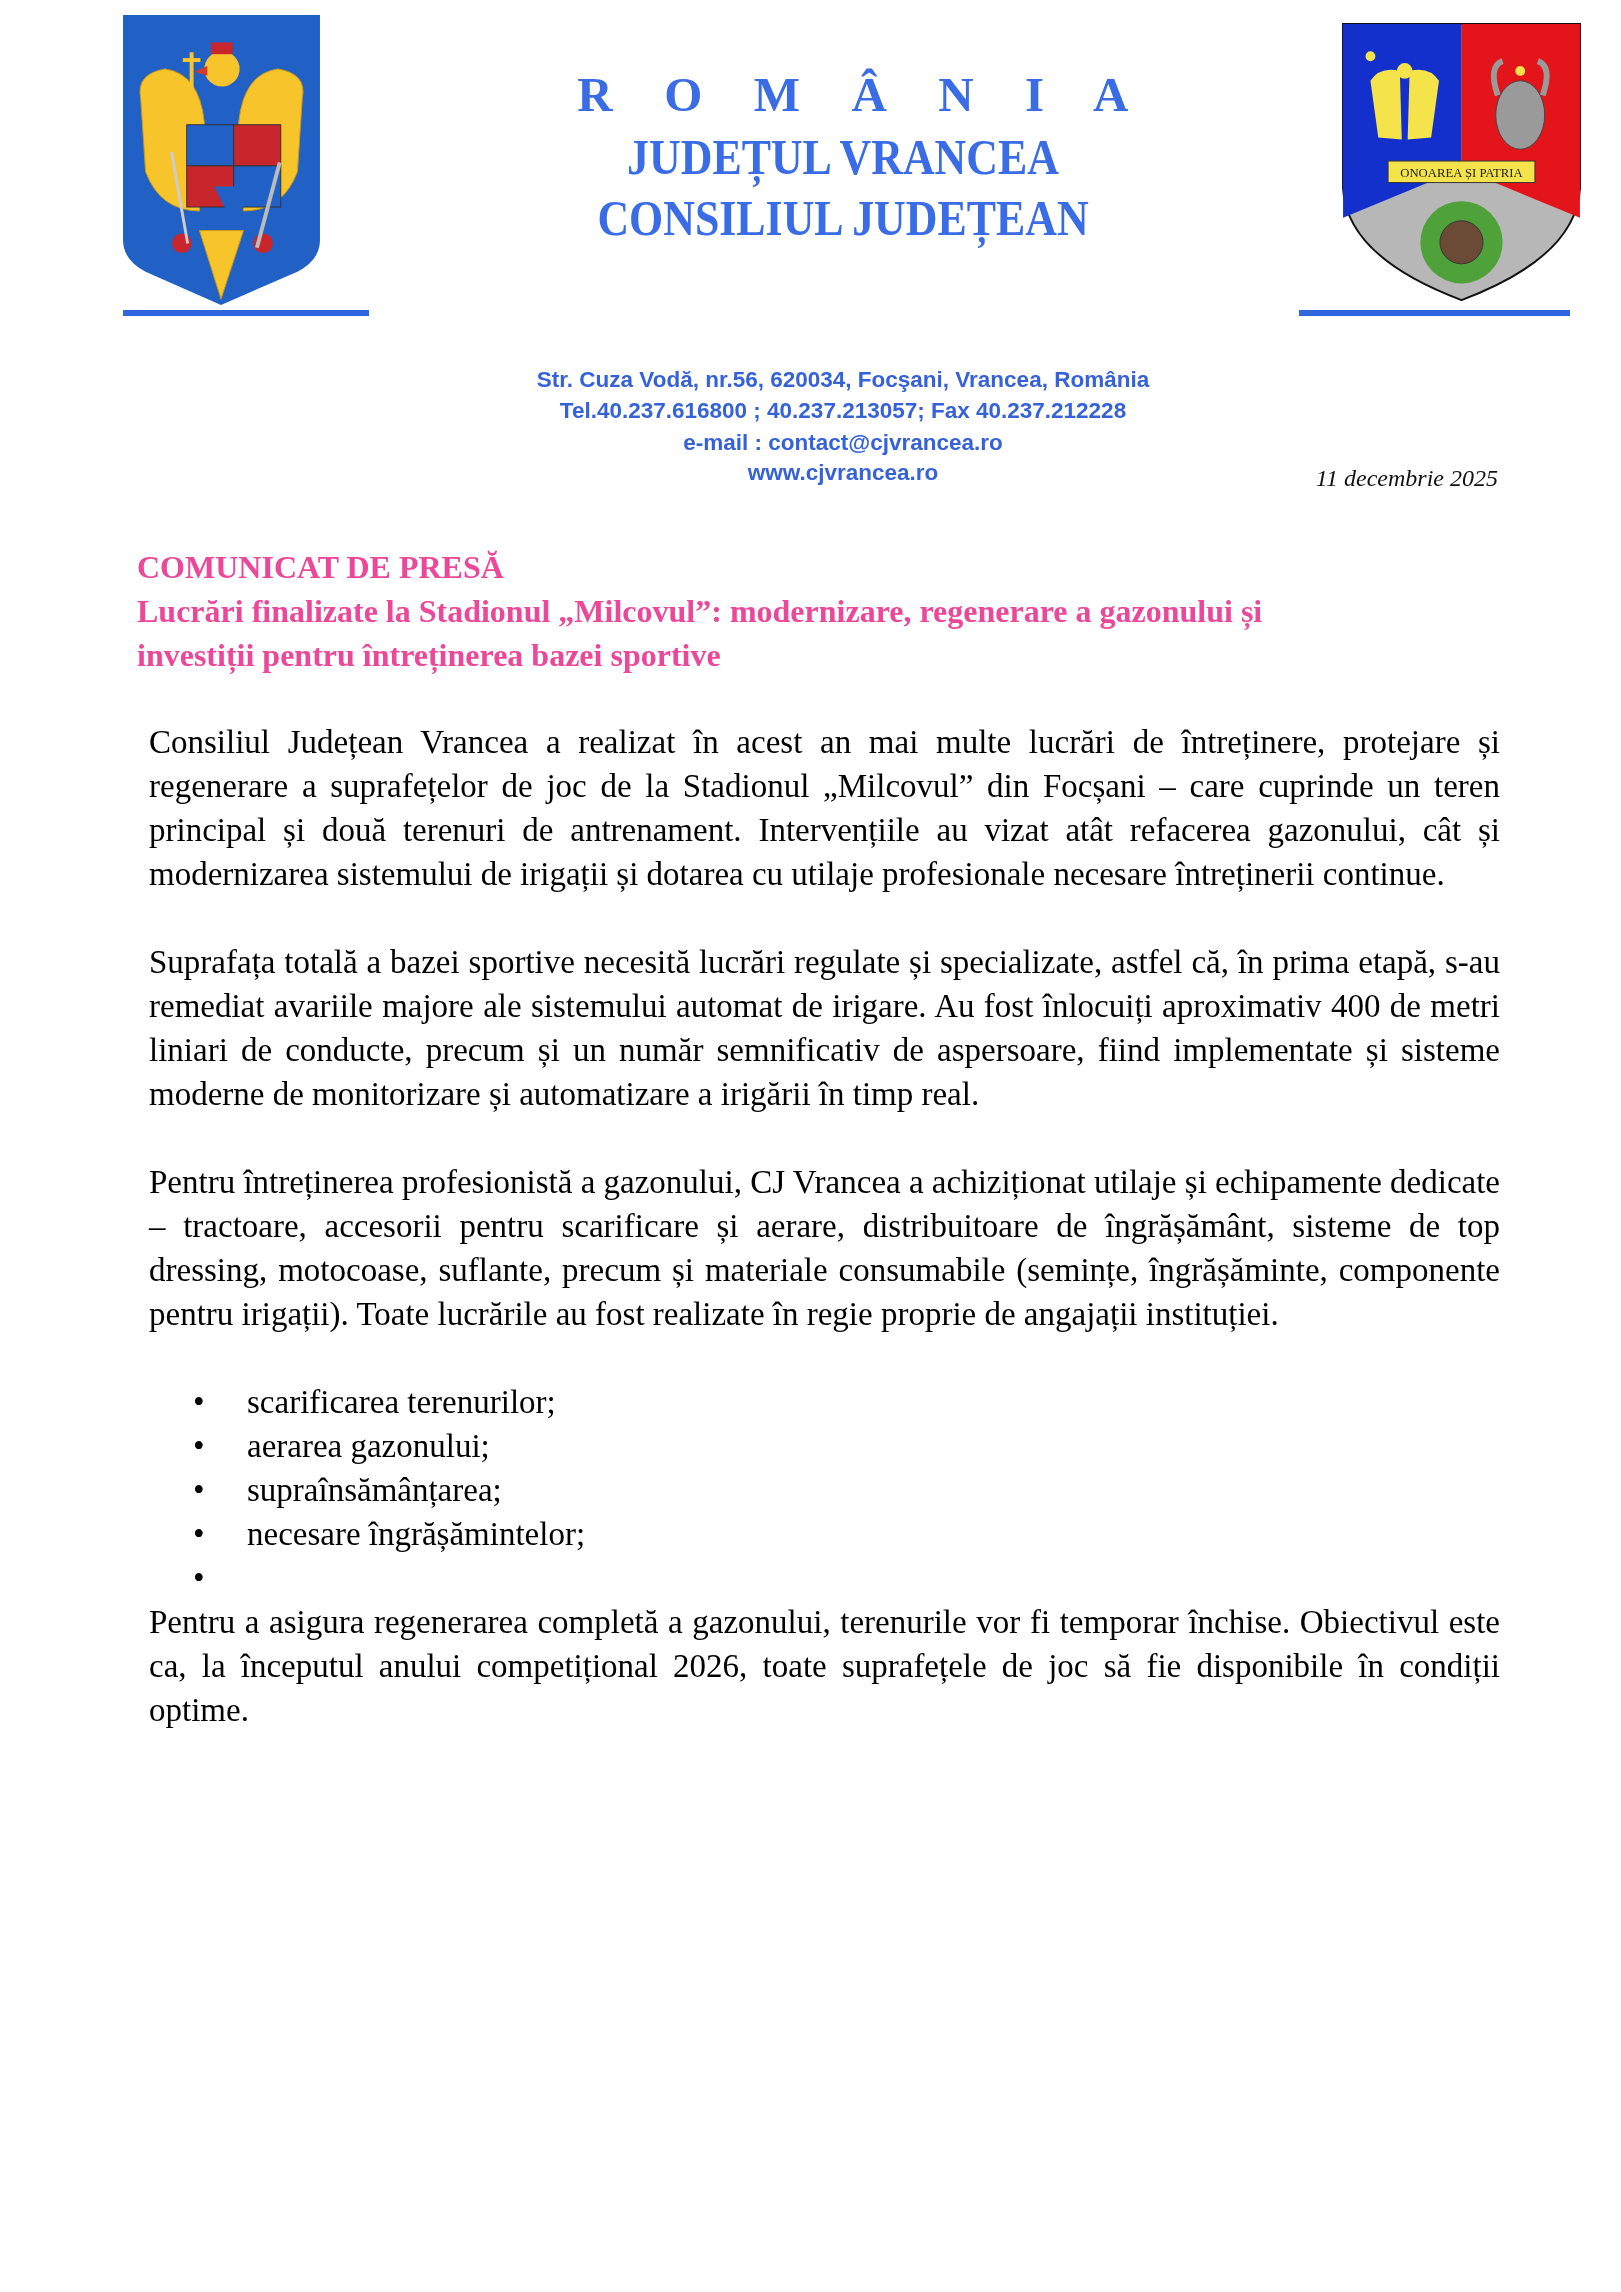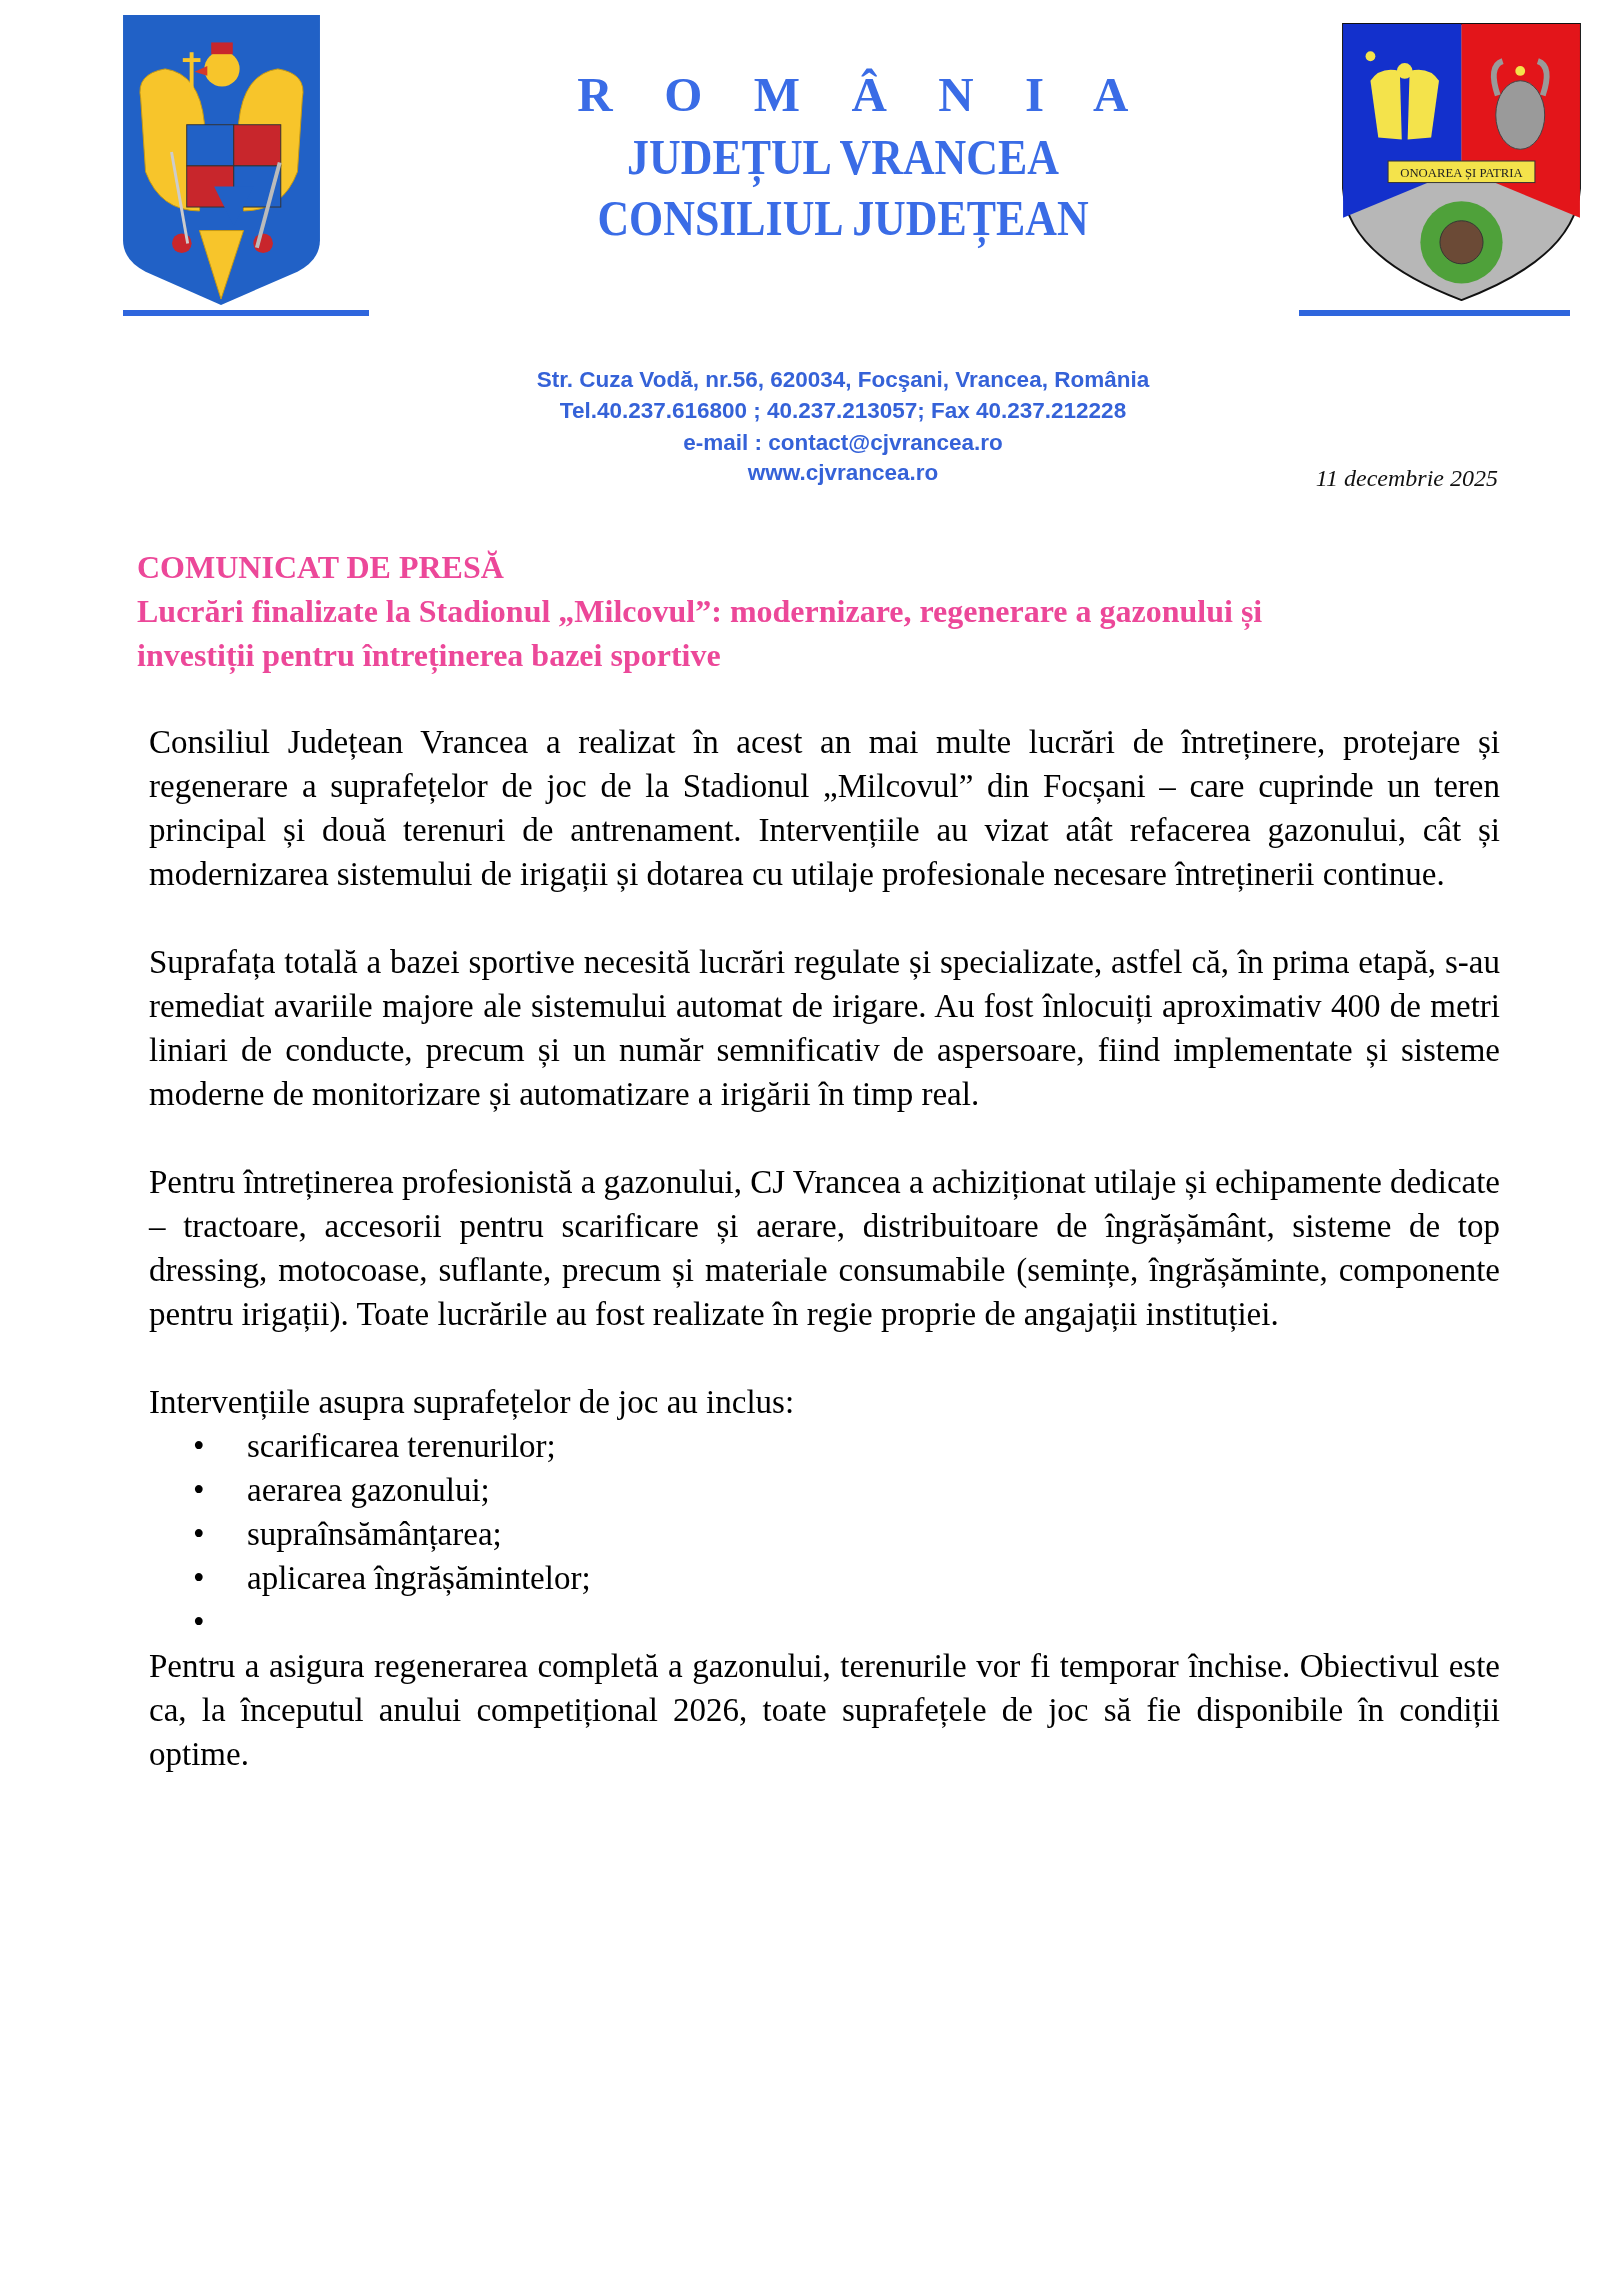--- a/index.html
+++ b/index.html
@@ -96,23 +96,22 @@
 <div class="date">11 decembrie 2025</div>
 
 <div class="title" style="top:545px">COMUNICAT DE PRESĂ</div>
 <div class="title" style="top:589px">Lucrări finalizate la Stadionul „Milcovul”: modernizare, regenerare a gazonului și</div>
 <div class="title" style="top:633px">investiții pentru întreținerea bazei sportive</div>
 
 <div class="body-text" style="top:720px">
   <p>Consiliul Județean Vrancea a realizat în acest an mai multe lucrări de întreținere, protejare și regenerare a suprafețelor de joc de la Stadionul „Milcovul” din Focșani – care cuprinde un teren principal și două terenuri de antrenament. Intervențiile au vizat atât refacerea gazonului, cât și modernizarea sistemului de irigații și dotarea cu utilaje profesionale necesare întreținerii continue.</p>
   <p>Suprafața totală a bazei sportive necesită lucrări regulate și specializate, astfel că, în prima etapă, s-au remediat avariile majore ale sistemului automat de irigare. Au fost înlocuiți aproximativ 400 de metri liniari de conducte, precum și un număr semnificativ de aspersoare, fiind implementate și sisteme moderne de monitorizare și automatizare a irigării în timp real.</p>
   <p>Pentru întreținerea profesionistă a gazonului, CJ Vrancea a achiziționat utilaje și echipamente dedicate – tractoare, accesorii pentru scarificare și aerare, distribuitoare de îngrășământ, sisteme de top dressing, motocoase, suflante, precum și materiale consumabile (semințe, îngrășăminte, componente pentru irigații). Toate lucrările au fost realizate în regie proprie de angajații instituției.</p>
-  <p style="margin-bottom:0">Intervențiile asupra suprafețelor de joc au inclus:</p>
   <ul>
     <li><span class="bullet">•</span><span>scarificarea terenurilor;</span></li>
     <li><span class="bullet">•</span><span>aerarea gazonului;</span></li>
     <li><span class="bullet">•</span><span>supraînsămânțarea;</span></li>
-    <li><span class="bullet">•</span><span>aplicarea îngrășămintelor;</span></li>
+    <li><span class="bullet">•</span><span>necesare îngrășămintelor;</span></li>
     <li><span class="bullet">•</span></li>
   </ul>
   <p>Pentru a asigura regenerarea completă a gazonului, terenurile vor fi temporar închise. Obiectivul este ca, la începutul anului competițional 2026, toate suprafețele de joc să fie disponibile în condiții optime.</p>
 </div>
 
 
 </body></html>

